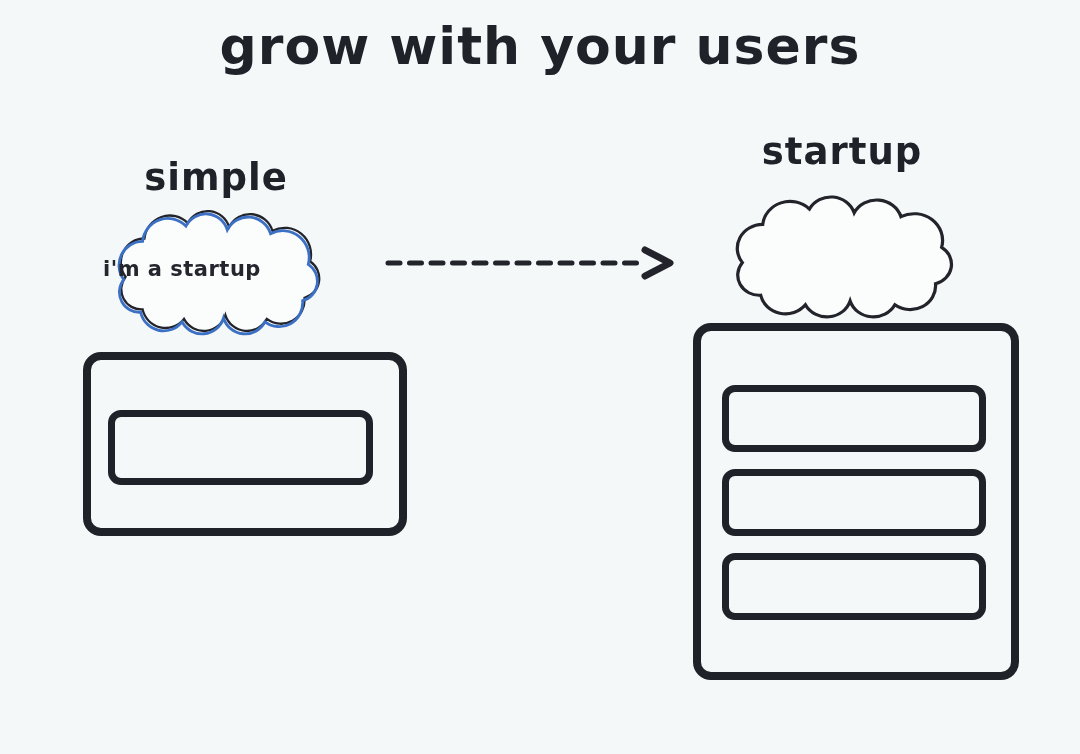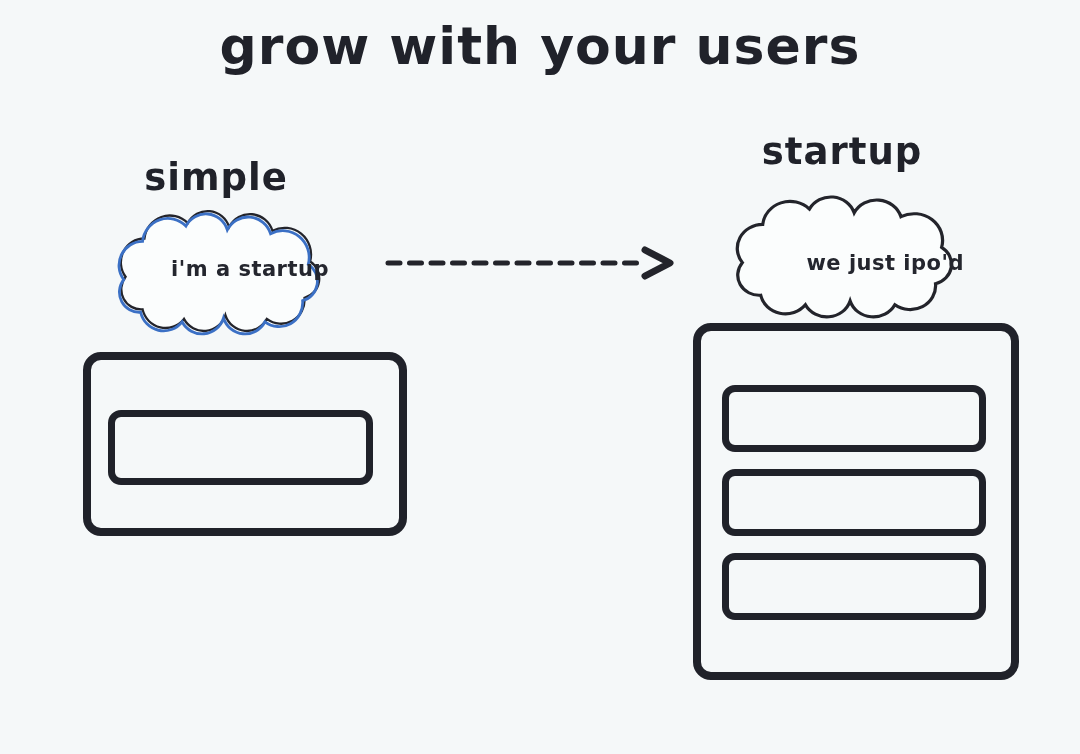--- a/index.html
+++ b/index.html
@@ -33,21 +33,21 @@
     color: #20222a;
   }
   .label-simple  { top: 156px; left: 103px; width: 226px; }
   .label-complex { top: 130px; left: 720px; width: 244px; }
 
   .cloud-svg { display: block; }
   .cloud-left  { top: 205px; left: 103px; width: 226px; height: 134px; }
   .cloud-right { top: 188px; left: 720px; width: 244px; height: 134px; }
 
   .cloud-text {
-    text-align: right;
+    text-align: left;
     font-size: 21px;
     font-weight: 600;
     letter-spacing: 0.5px;
     color: #24262e;
   }
   .cloud-text-left  { top: 257px; left: 103px; width: 226px; }
   .cloud-text-right { top: 251px; left: 720px; width: 244px; }
 
   .app-box {
     border: 8px solid #20222a;
@@ -100,21 +100,20 @@
   <svg class="abs arrow-svg" viewBox="0 0 300 40">
     <line x1="6" y1="20" x2="255" y2="20" stroke="#23242b" stroke-width="5" stroke-linecap="round" stroke-dasharray="12 9.5"></line>
     <path d="M 263 7 L 288 20 L 263 33" fill="none" stroke="#23242b" stroke-width="7" stroke-linecap="round" stroke-linejoin="round"></path>
   </svg>
 
   <div class="abs stage-label label-complex">startup</div>
 
   <svg class="abs cloud-svg cloud-right" viewBox="0 0 240 140" preserveAspectRatio="none">
     <path d="M 22 78 A 25 25 0 0 1 42 38 A 27 27 0 0 1 88 22 A 24 24 0 0 1 132 26 A 25 25 0 0 1 178 30 A 28 28 0 0 1 218 62 A 21 21 0 0 1 212 100 A 25 25 0 0 1 172 122 A 24 24 0 0 1 128 118 A 24 24 0 0 1 84 122 A 25 25 0 0 1 40 112 A 21 21 0 0 1 22 78 Z" fill="#fbfdfd" stroke="#23242b" stroke-width="3.2"></path>
   </svg>
-  <div class="abs cloud-text cloud-text-right">we just ipo'd</div>
 
   <div class="abs app-box app-box-right">
     <div class="slot"></div>
   <div class="slot"></div>
       <div class="slot"></div>
     </div>
 
 </div>
 
 </body></html>

